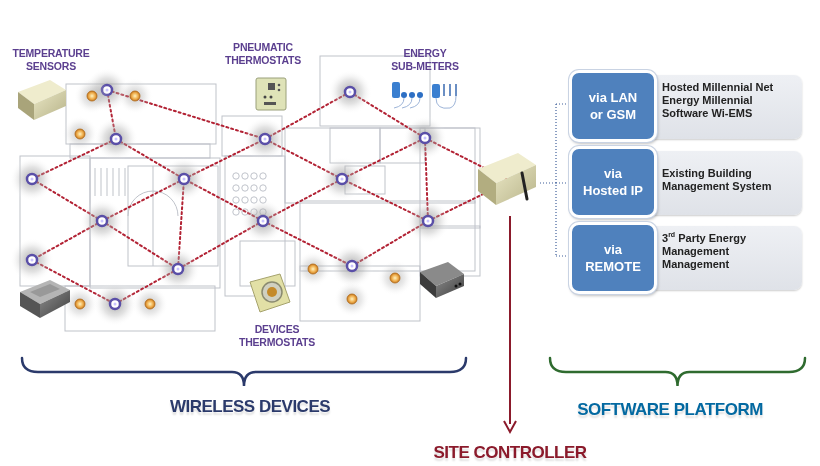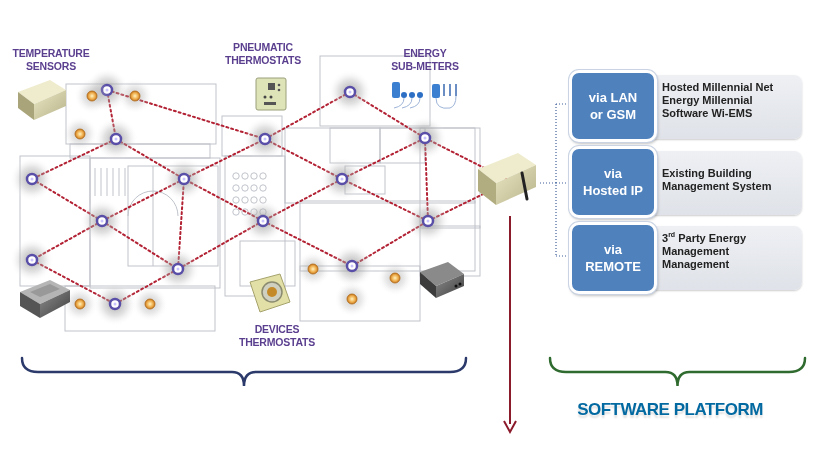--- a/index.html
+++ b/index.html
@@ -290,14 +290,16 @@
       <span><span id="modbus-l0">3<sup>rd</sup> Party Energy</span><br>
       <span>Management</span><br>
       <span>Management</span></span>
     </div>
   </div>
   <div class="sw-box" style="top:206px">
     <span>via</span>
     <span>REMOTE</span>
   </div>
 
+  <div class="big-label" style="left:140px;top:381px;width:220px;color:#2b3a6b">WIRELESS DEVICES</div>
   <div class="big-label" style="left:545px;top:384px;width:250px;color:#0369a1">SOFTWARE PLATFORM</div>
+  <div class="big-label" style="left:420px;top:427px;width:180px;color:#8b1a2b">SITE CONTROLLER</div>
 </div>
 
 </body></html>

